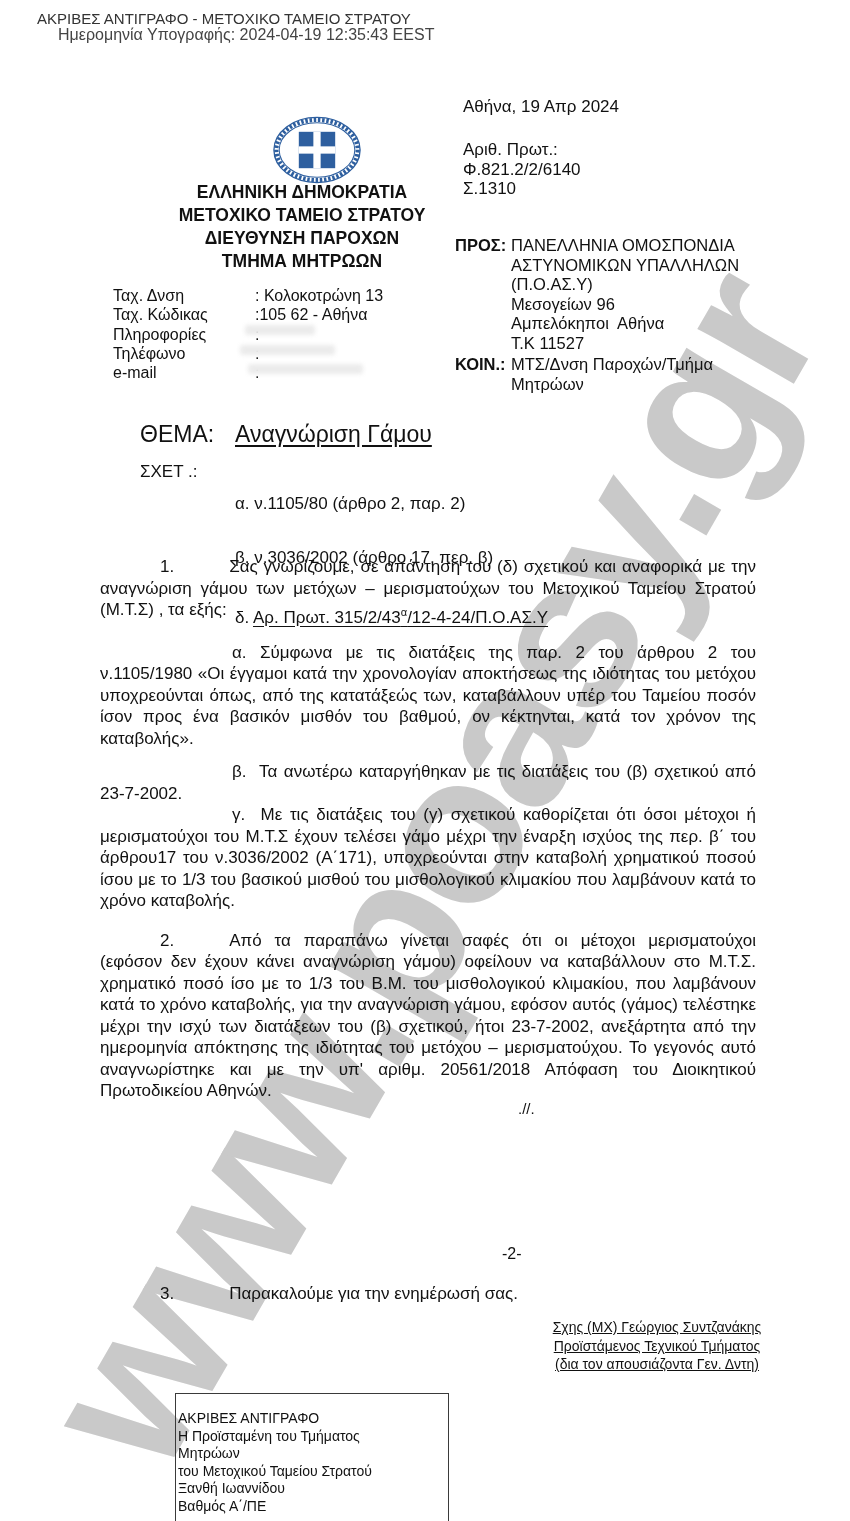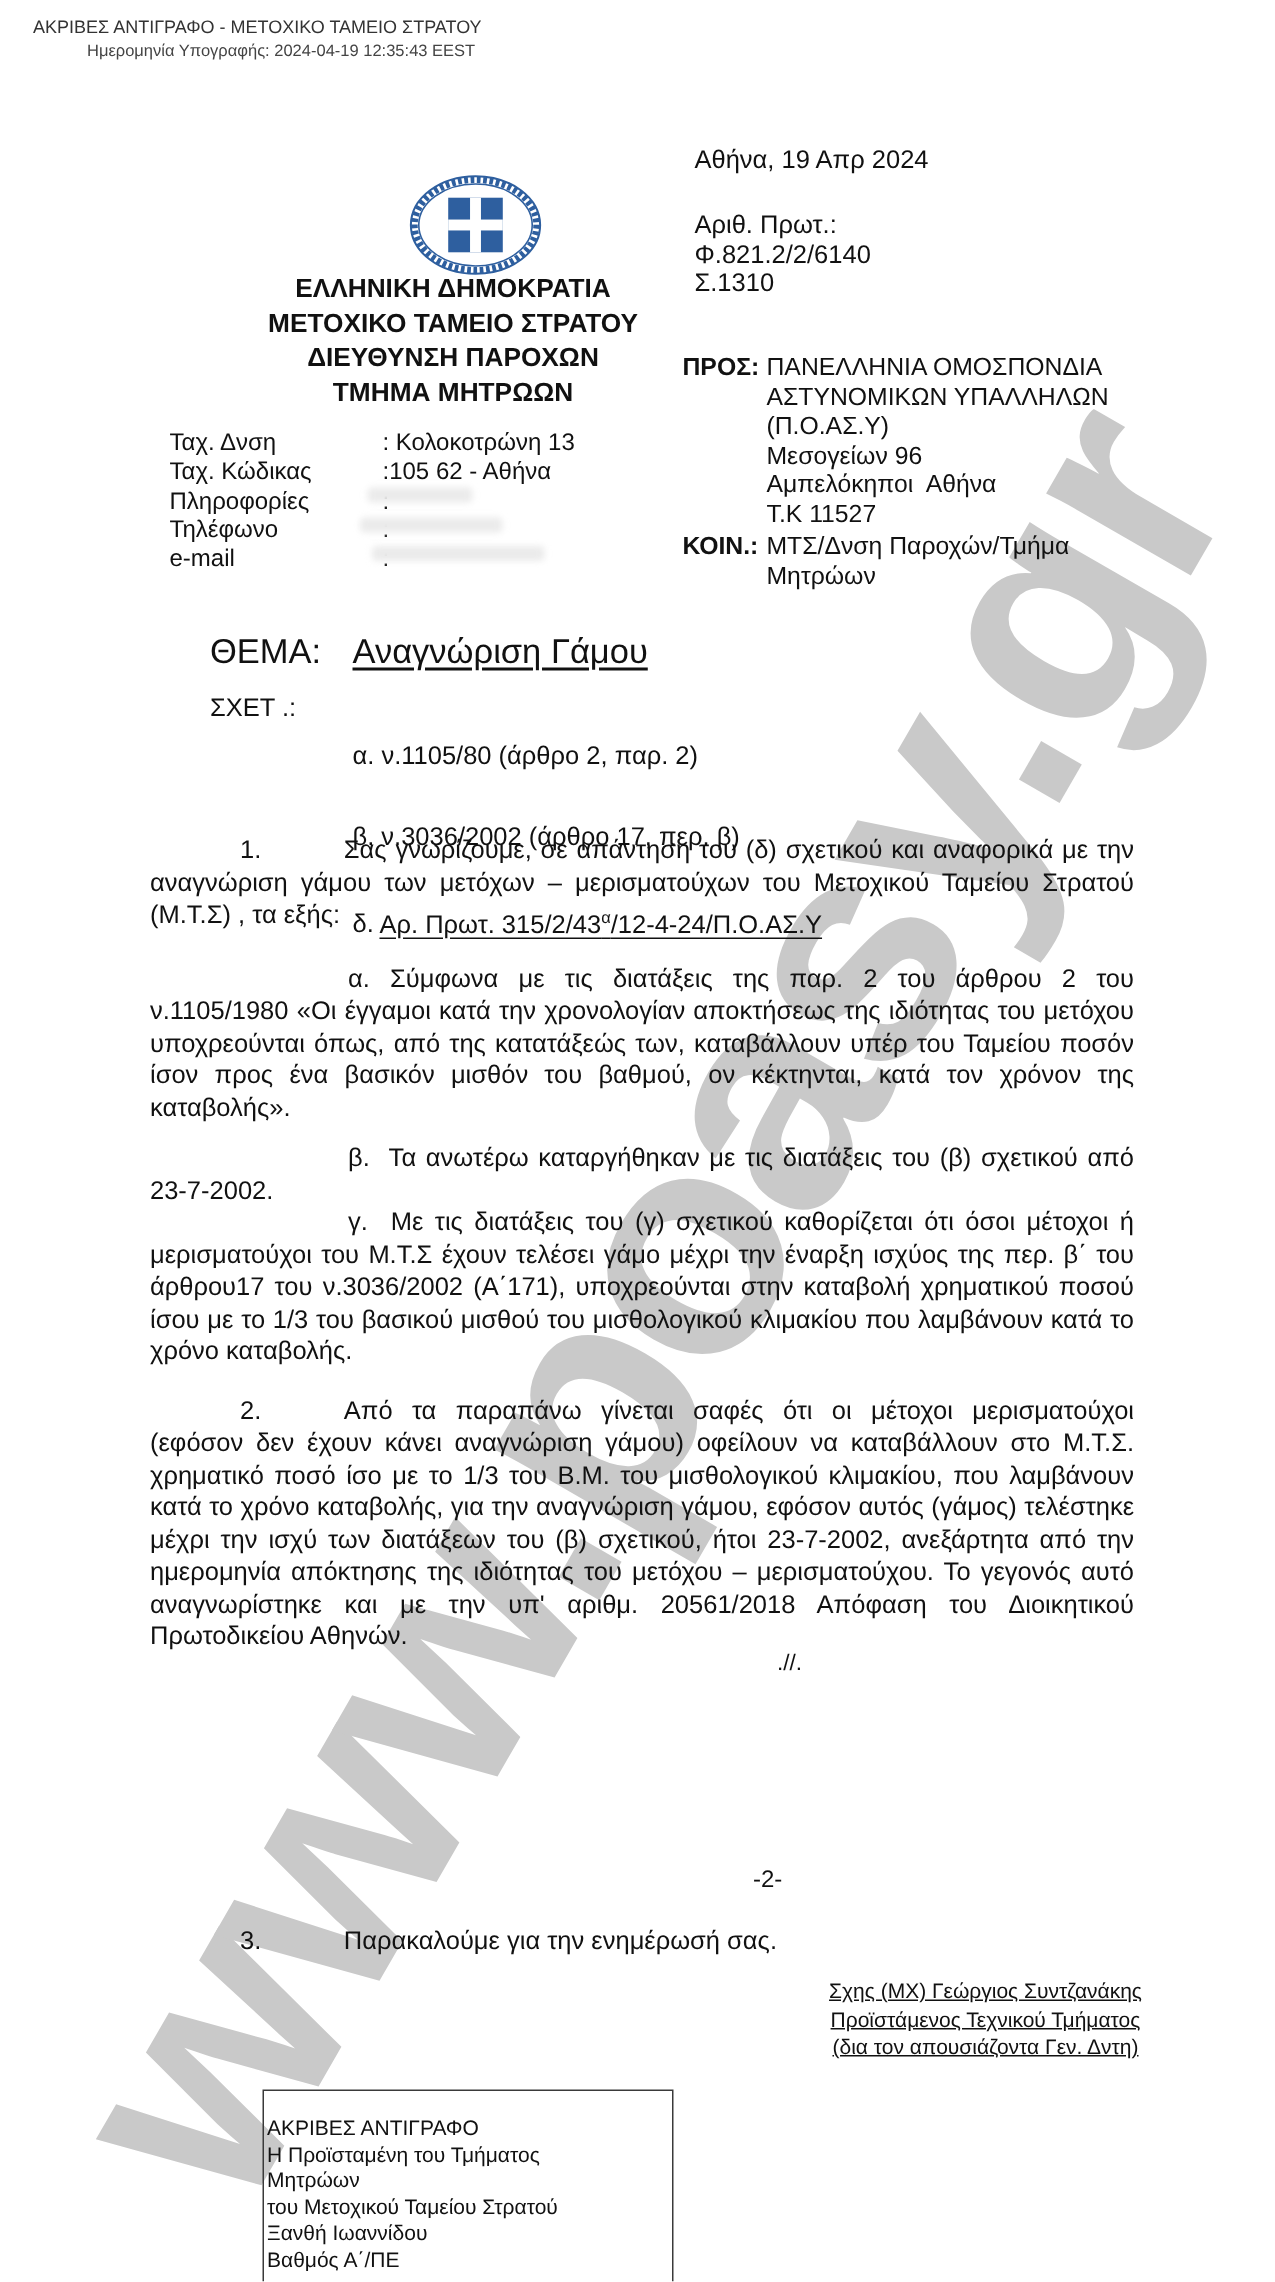--- a/index.html
+++ b/index.html
@@ -12,22 +12,22 @@
   
   .watermark {
     position:absolute; left:-270px; top:745px; width:1400px; height:250px;
     line-height:250px; text-align:center;
     transform:rotate(-60deg);
     font-size:210px; font-weight:bold; letter-spacing:-6px;
     color:#c9c9c9; z-index:0; white-space:nowrap; user-select:none;
   }
   
   .copy-notice { position:absolute; left:22px; top:10px; color:#333; }
-  .copy-notice .l1 { font-size:12px; line-height:17px; }
-  .copy-notice .l2 { font-size:11px; line-height:15px; color:#444;padding-left:36px; }
+  .copy-notice .l1 { font-size:15px; line-height:17px;margin-left:15px; }
+  .copy-notice .l2 { font-size:16px; line-height:15px; color:#444;padding-left:36px; }
   
   .emblem { position:absolute; left:272px; top:114px; width:90px; height:72px; }
   
   .org {
     position:absolute; left:102px; top:181px; width:400px;
     text-align:center; font-weight:bold; font-size:17.5px; line-height:23px;
   }
   
   .contact { position:absolute; left:113px; top:286px; font-size:16px; line-height:19.3px; }
   .contact .row { white-space:pre; }

